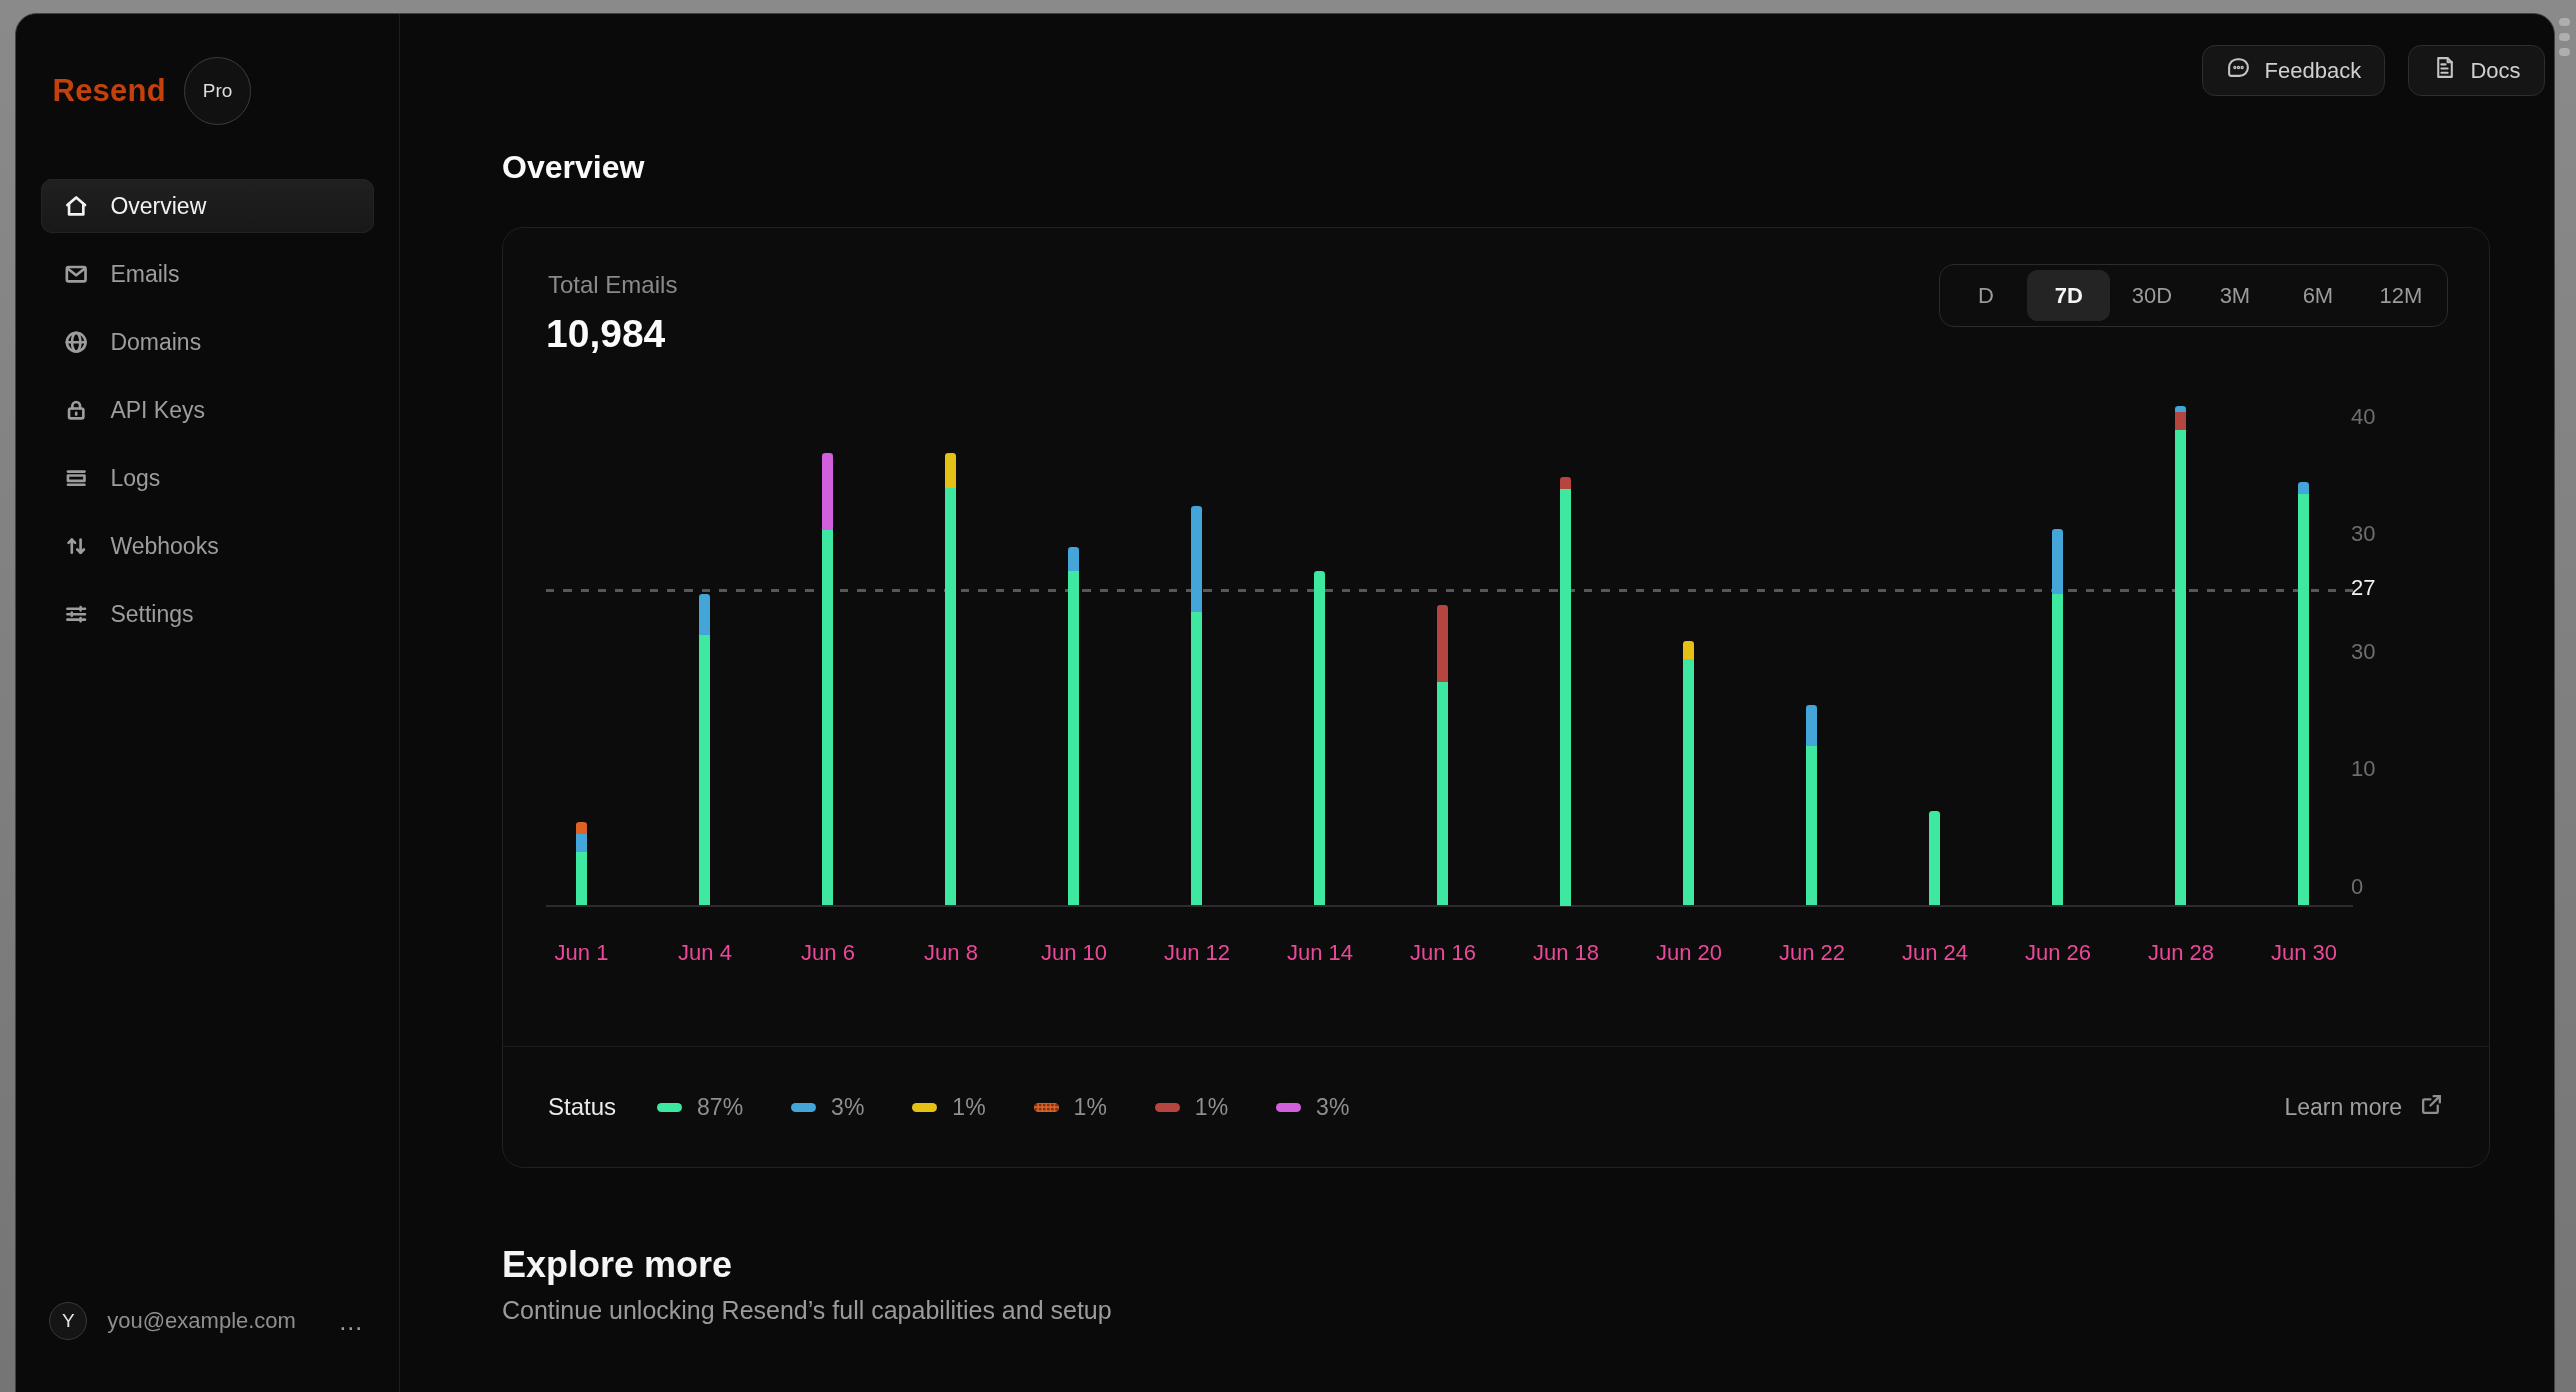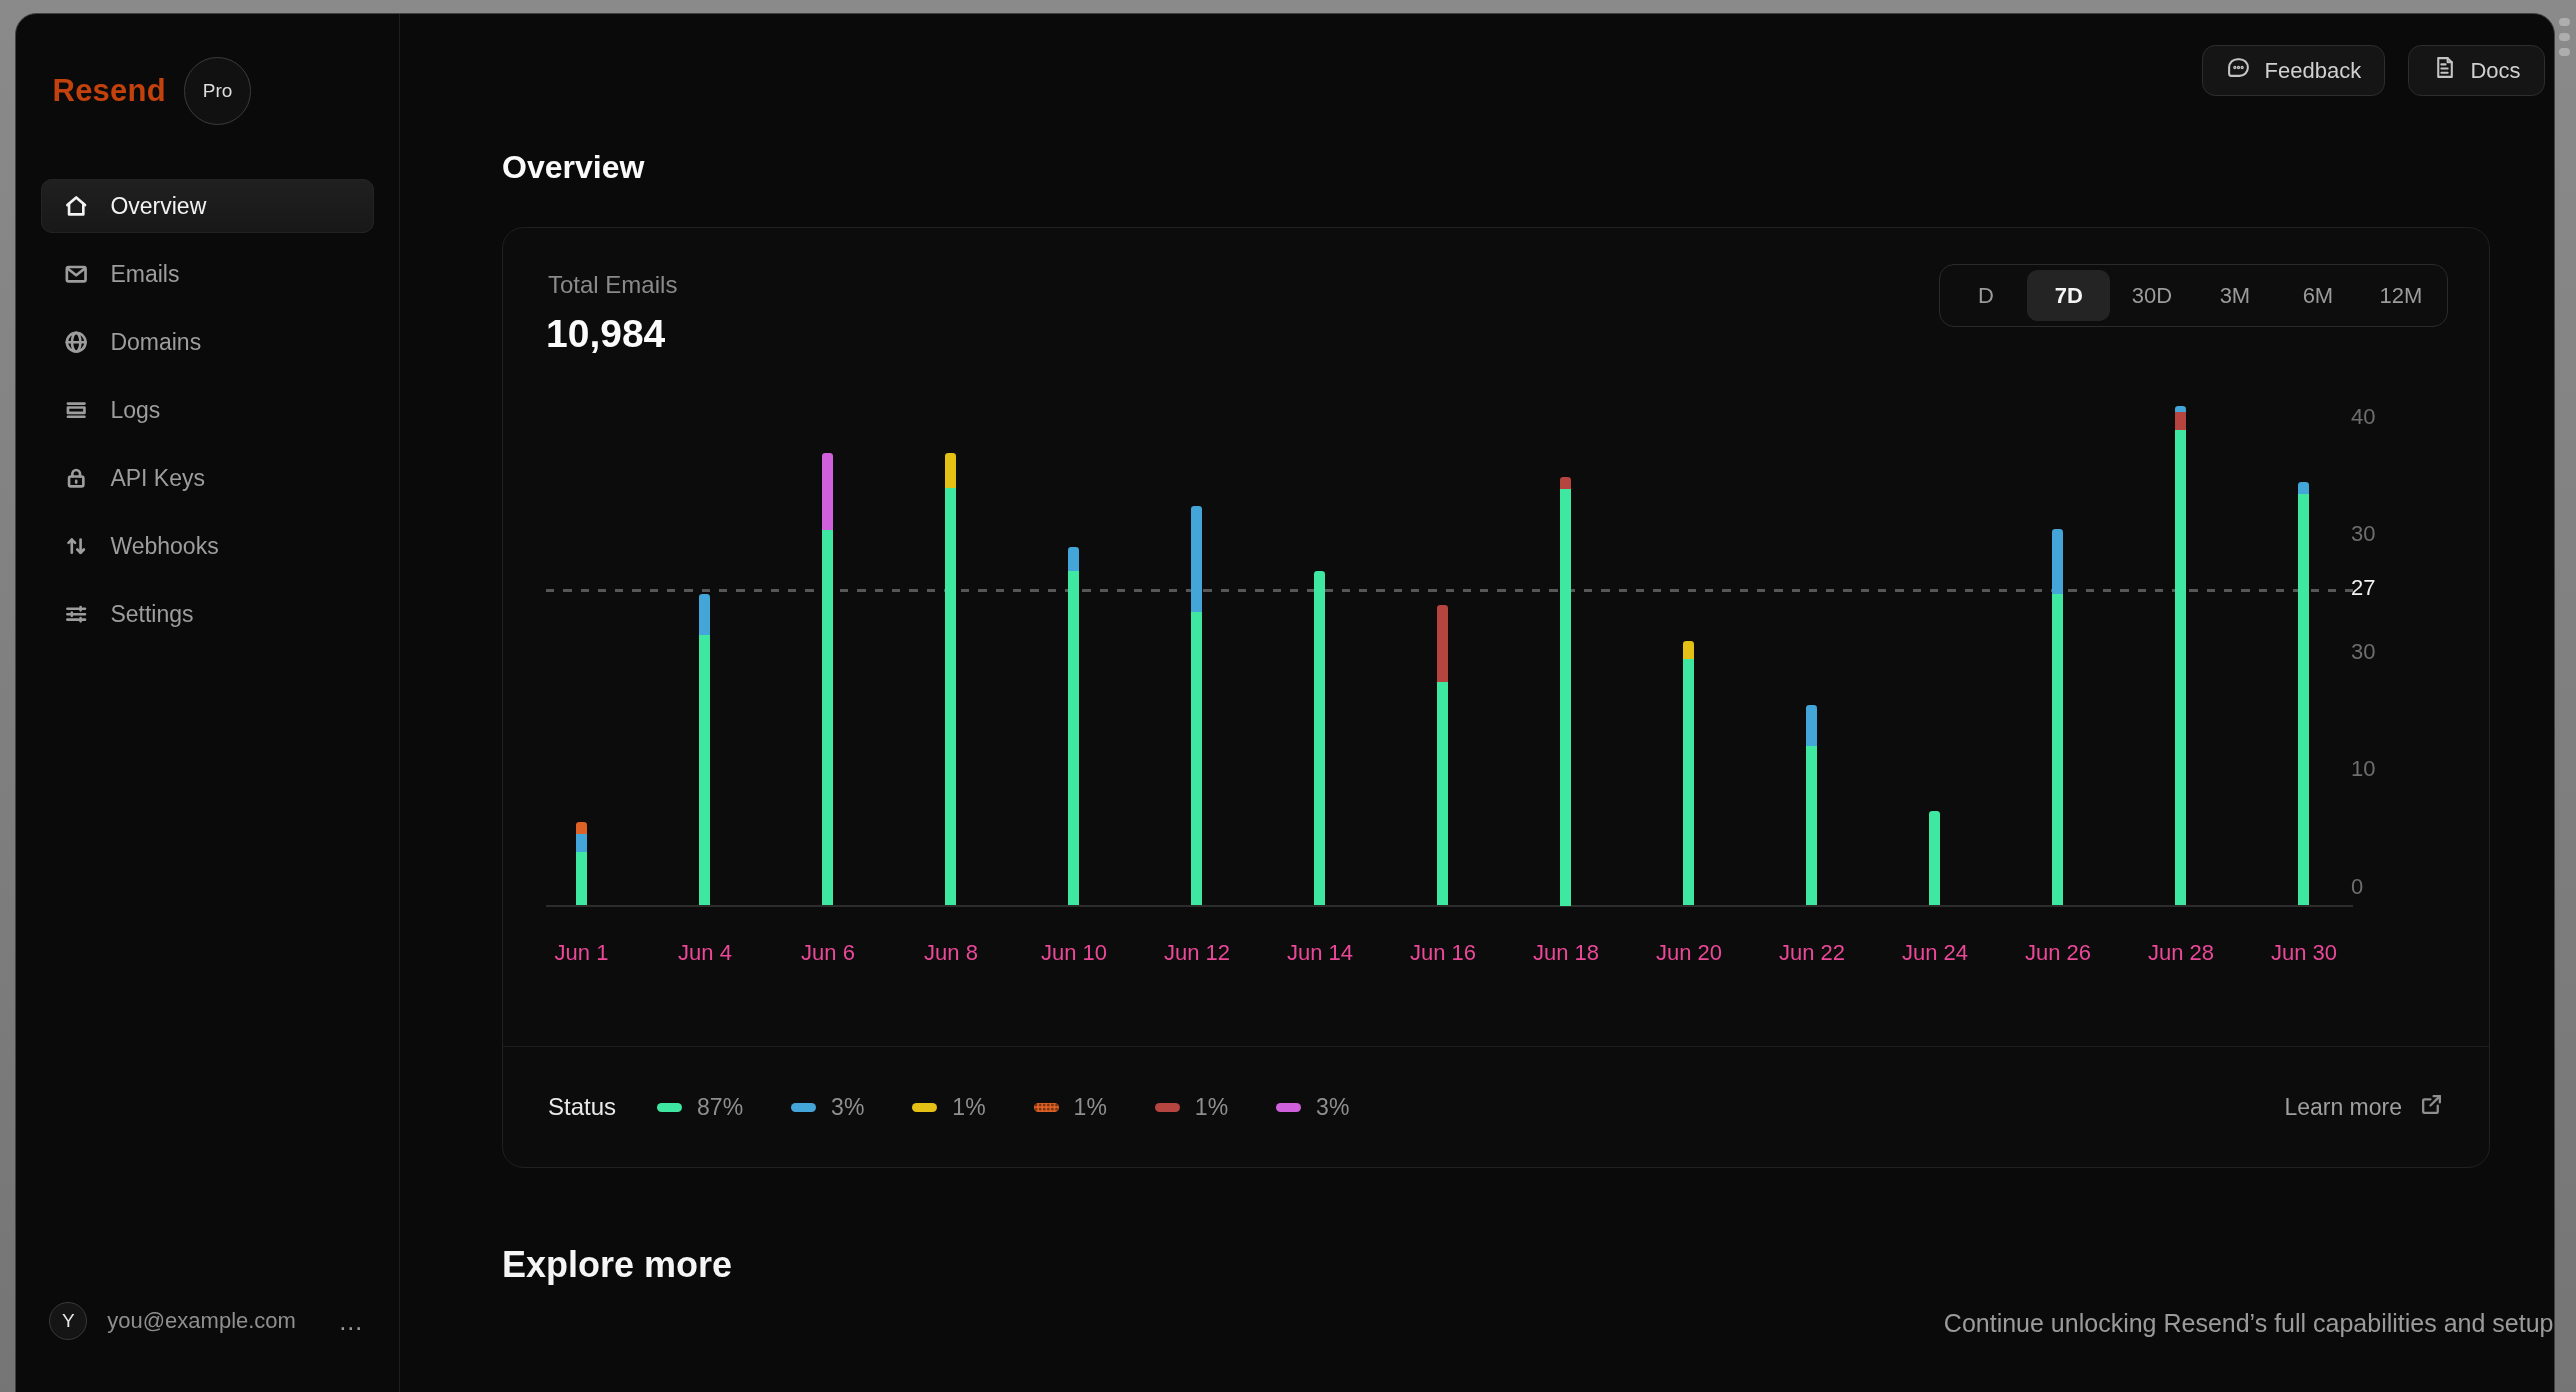--- a/index.html
+++ b/index.html
@@ -67,21 +67,21 @@
                  display:flex; align-items:center; padding:0 45px; }
   .legend-title { color:#eaeaea; font-size:24px; margin-right:41px; }
   .legend-item { display:flex; align-items:center; gap:15px; margin-right:48px; }
   .swatch { width:25px; height:9px; border-radius:5px; }
   .legend-pct { color:#8f8f8f; font-size:23px; }
   .learn-more { margin-left:auto; display:flex; align-items:center; gap:16.5px; color:#9f9f9f; font-size:23px; cursor:pointer; }
   .learn-more svg { width:25px; height:25px; stroke:#8f8f8f; fill:none; stroke-width:2.4; stroke-linecap:round; stroke-linejoin:round; }
 
   .explore { margin:76px 0 0 102px; }
   .explore h2 { color:#f5f5f5; font-size:36px; font-weight:bold; }
-  .explore p { color:#9b9b9b; font-size:25px; margin-top:23px;text-align:right; }
+  .explore p { color:#9b9b9b; font-size:25px; margin-top:10px; }
 </style>
 </head>
 <body>
 
 <div class="desktop">
   <div class="gutter-dots">
       <i></i>
       <i></i>
       <i></i>
     </div>
@@ -111,33 +111,33 @@
           <div class="nav-item">
             <svg viewBox="0 0 24 24">
               <circle cx="12" cy="12" r="8.5"></circle>
               <path d="M3.5 12h17"></path>
               <ellipse cx="12" cy="12" rx="3.8" ry="8.5"></ellipse>
             </svg>
             <span>Domains</span>
           </div>
           <div class="nav-item">
             <svg viewBox="0 0 24 24">
+              <rect x="5.5" y="10.5" width="13" height="9" rx="1.5"></rect>
+              <path d="M8.5 10.5V8a3.5 3.5 0 0 1 7 0v2.5"></path>
+              <path d="M12 14.5v1.5"></path>
+            </svg>
+            <span>API Keys</span>
+          </div>
+          <div class="nav-item">
+            <svg viewBox="0 0 24 24">
               <path d="M4.5 6h15"></path>
               <rect x="4.5" y="9.5" width="15" height="5"></rect>
               <path d="M4.5 18h15"></path>
             </svg>
             <span>Logs</span>
-          </div>
-          <div class="nav-item">
-            <svg viewBox="0 0 24 24">
-              <rect x="5.5" y="10.5" width="13" height="9" rx="1.5"></rect>
-              <path d="M8.5 10.5V8a3.5 3.5 0 0 1 7 0v2.5"></path>
-              <path d="M12 14.5v1.5"></path>
-            </svg>
-            <span>API Keys</span>
           </div>
           <div class="nav-item">
             <svg viewBox="0 0 24 24">
               <path d="M8 18V6"></path>
               <path d="m5 9 3-3 3 3"></path>
               <path d="M16 6v12"></path>
               <path d="m13 15 3 3 3-3"></path>
             </svg>
             <span>Webhooks</span>
           </div>

